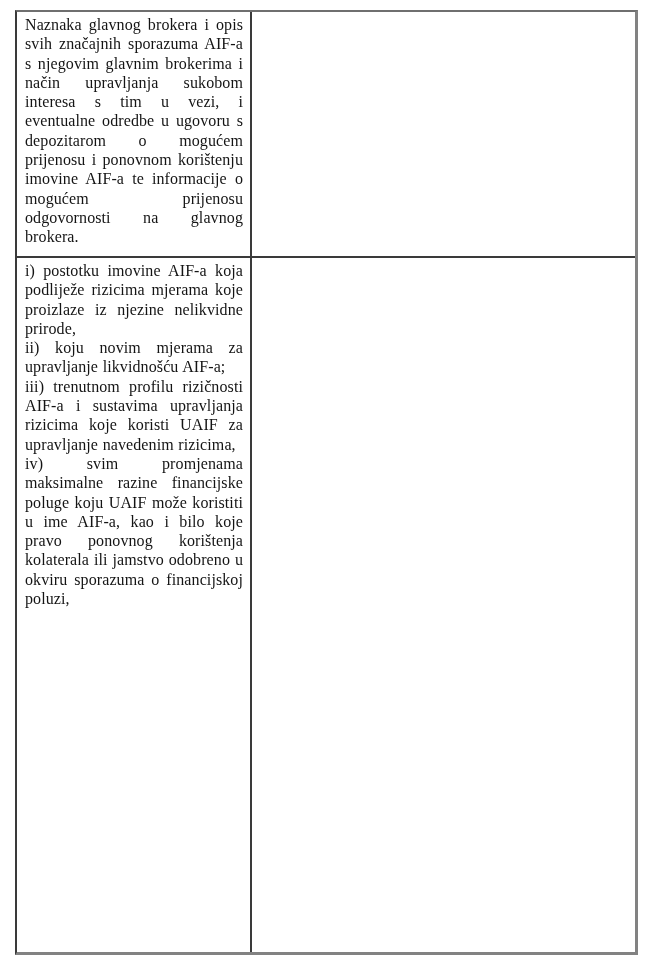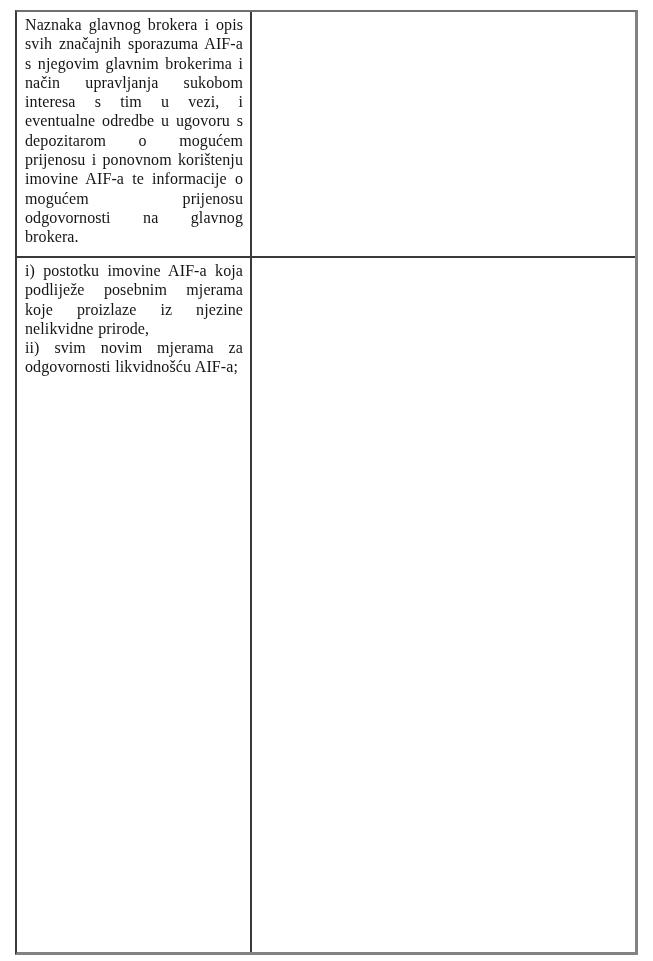--- a/index.html
+++ b/index.html
@@ -72,20 +72,22 @@
 
     <div class="t-row row-1">
       <div class="cell-left">
         <p>Naznaka glavnog brokera i opis svih značajnih sporazuma AIF-a s njegovim glavnim brokerima i način upravljanja sukobom interesa s tim u vezi, i eventualne odredbe u ugovoru s depozitarom o mogućem prijenosu i ponovnom korištenju imovine AIF-a te informacije o mogućem prijenosu odgovornosti na glavnog brokera.</p>
       </div>
       <div class="cell-right"></div>
     </div>
 
     <div class="t-row row-2">
       <div class="cell-left">
-        <p>i) postotku imovine AIF-a koja podliježe posebnim mjerama koje proizlaze iz njezine nelikvidne prirode,</p>
-        <p>ii) svim novim mjerama za odgovornosti likvidnošću AIF-a;</p>
+        <p>i) postotku imovine AIF-a koja podliježe rizicima mjerama koje proizlaze iz njezine nelikvidne prirode,</p>
+        <p>ii) koju novim mjerama za upravljanje likvidnošću AIF-a;</p>
+        <p>iii) trenutnom profilu rizičnosti AIF-a i sustavima upravljanja rizicima koje koristi UAIF za upravljanje navedenim rizicima,</p>
+        <p>iv) svim promjenama maksimalne razine financijske poluge koju UAIF može koristiti u ime AIF-a, kao i bilo koje pravo ponovnog korištenja kolaterala ili jamstvo odobreno u okviru sporazuma o financijskoj poluzi,</p>
       </div>
       <div class="cell-right"></div>
     </div>
 
   </div>
 </div>
 
 </body></html>

